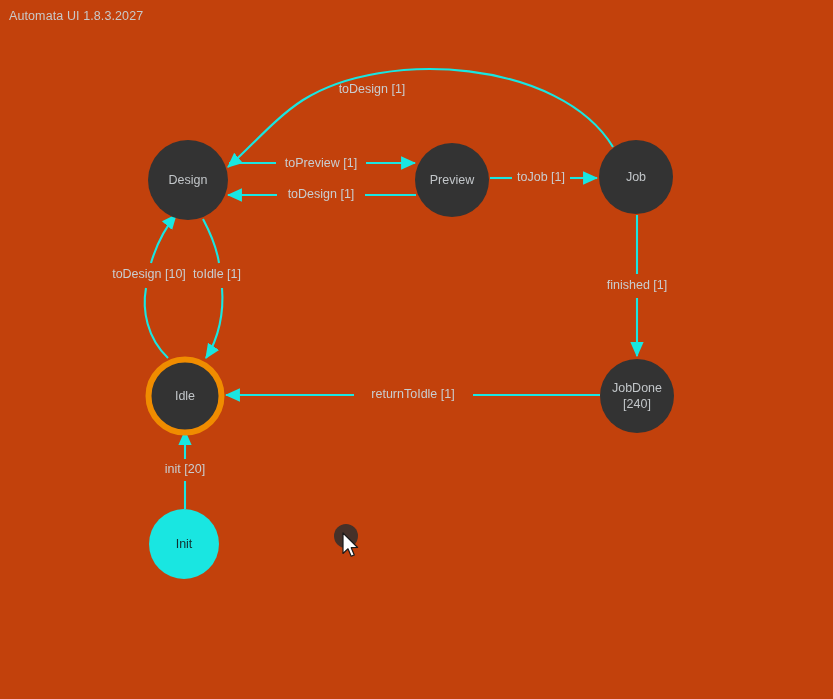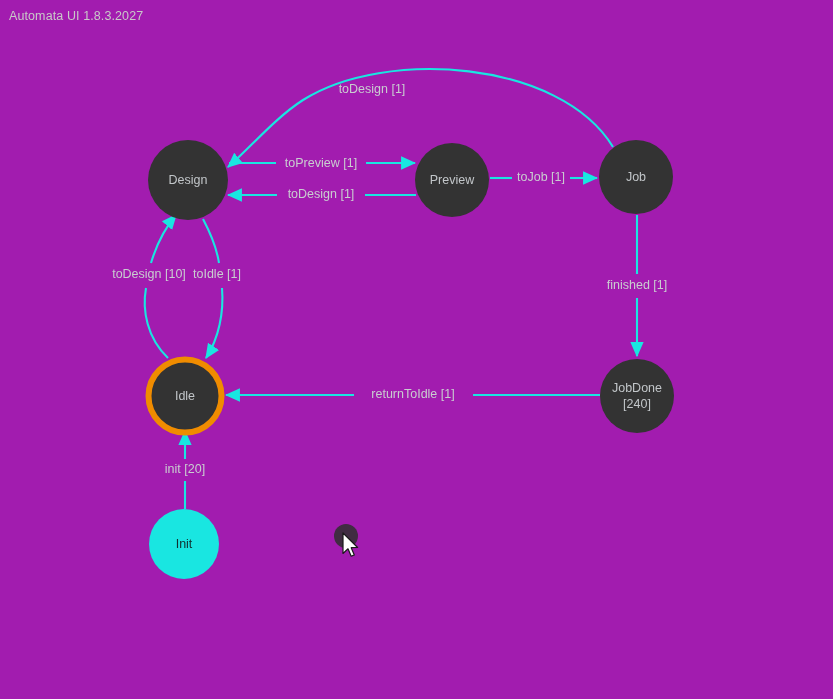--- a/index.html
+++ b/index.html
@@ -12,21 +12,21 @@
     height: 699px;
     overflow: hidden;
     font-family: "Liberation Sans", sans-serif;
     position: relative;
   }
   #app {
     position: absolute;
     left: 0; top: 0;
     width: 833px;
     height: 699px;
-    background: #a21caf;
+    background: #c2410c;
   }
   #title-bar {
     position: absolute;
     left: 0; top: 0;
     width: 833px;
     height: 32px;
     color: #c9c9c9;
     font-size: 12.5px;
     line-height: 32px;
     padding-left: 9px;

